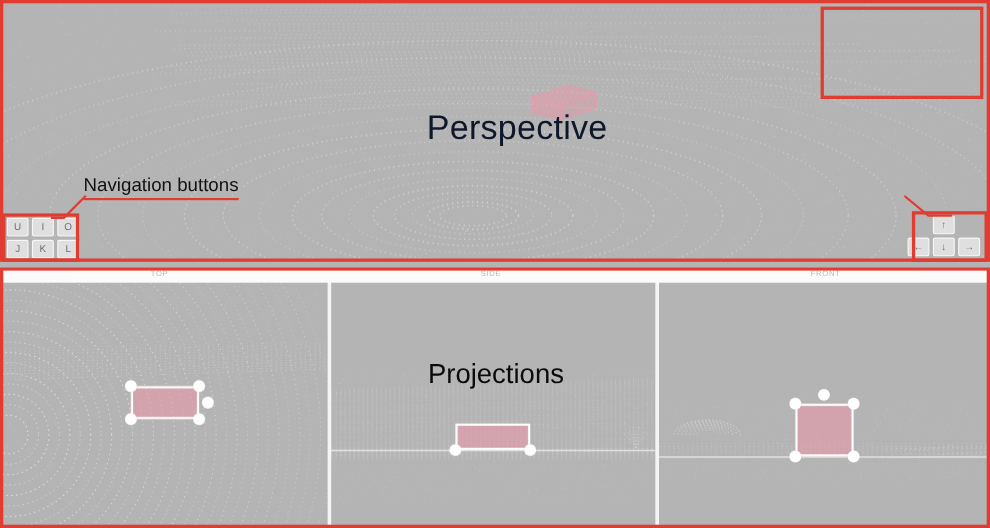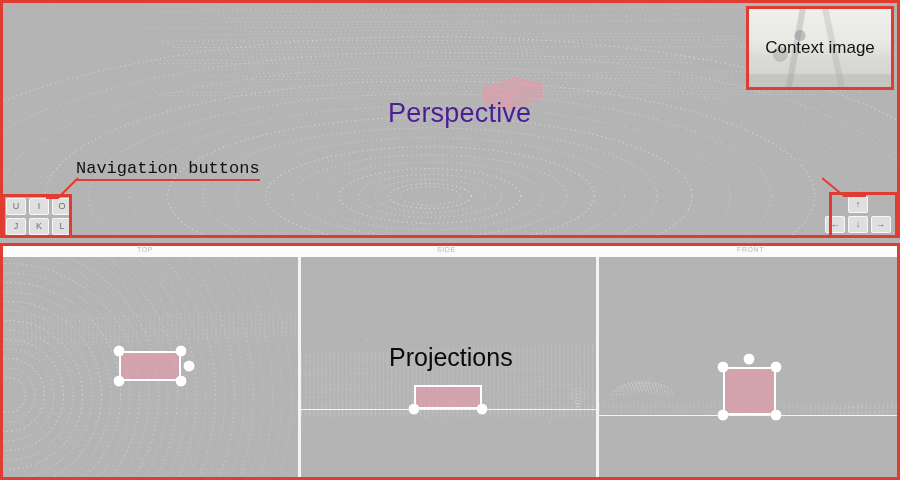--- a/index.html
+++ b/index.html
@@ -25,21 +25,21 @@
     background:transparent;
   }
 
   
   #persp-panel{
     position:absolute;left:0;top:0;width:900px;height:238px;
     background:#b4b4b4;overflow:hidden;
   }
   #persp-label{
     position:absolute;left:388px;top:98px;
-    font-size:27px;color:#4c1d95;letter-spacing:.2px;
+    font-size:31px;color:#0f172a;letter-spacing:.2px;
     white-space:nowrap;
   }
 
   
   #ctx-img{
     position:absolute;right:6px;top:6px;width:148px;height:84px;
     box-sizing:border-box;border:3px solid #e03c31;
     overflow:hidden;background:#d8d8d6;
   }
   #ctx-img .photo{
@@ -72,21 +72,21 @@
     border-radius:2px;
     display:flex;align-items:center;justify-content:center;
     font-size:9px;color:#6e6e6e;line-height:1;
     box-sizing:border-box;
   }
   .key.blank{background:transparent;border-color:transparent;}
   #nav-pad{left:6px;top:198px;}
   #rot-pad{right:9px;top:196px;align-items:center;}
 
   
-  .callout{position:absolute;white-space:nowrap;font-family:Liberation Mono, monospace;}
+  .callout{position:absolute;white-space:nowrap;}
   .callout .ctext{
     font-size:17px;color:#111;display:block;padding-bottom:1px;
   }
   .callout .cline{display:block;height:2px;background:#e03c31;width:100%;}
   #callout-nav{left:76px;top:159px;}
   #callout-rot{left:678px;top:159px;}
   .leader{position:absolute;pointer-events:none;}
 
   
   #proj-panel{
@@ -107,21 +107,21 @@
   }
   #sp-top{left:0;width:298px;}
   #sp-side{left:301px;width:295px;}
   #sp-front{left:599px;width:301px;}
   .divider{
     position:absolute;top:14px;width:3px;height:223px;background:#f4f4f4;
   }
   #div1{left:298px;}
   #div2{left:596px;}
   #proj-label{
-    position:absolute;left:389px;top:343px;
+    position:absolute;left:389px;top:326px;
     font-size:25px;color:#0a0a0a;white-space:nowrap;z-index:6;
   }
 
   
   .box2d{position:absolute;box-sizing:border-box;
     background:rgba(235,150,165,.55);
     border:2px solid #ffffff;}
   .handle{
     position:absolute;width:11px;height:11px;border-radius:50%;
     background:#ffffff;box-shadow:0 0 1px rgba(0,0,0,.18);
@@ -1151,24 +1151,20 @@
         <polygon points="2,12 34,2 60,8 28,19" fill="rgba(235,150,165,.45)" stroke="#e79aab" stroke-width="1"></polygon>
         <polygon points="2,12 28,19 28,33 2,26" fill="rgba(235,150,165,.5)" stroke="#e79aab" stroke-width="1"></polygon>
         <polygon points="28,19 60,8 60,22 28,33" fill="rgba(235,150,165,.38)" stroke="#e79aab" stroke-width="1"></polygon>
         <polyline points="2,26 2,12" fill="none" stroke="#e79aab" stroke-width="1"></polyline>
         <polyline points="34,2 34,15" fill="none" stroke="#e79aab" stroke-width=".8" opacity=".6"></polyline>
       </svg>
     </div>
 
     <div id="persp-label">Perspective</div>
 
-    <div id="ctx-img">
-      <div class="photo"></div>
-      <div class="ctx-text">Context image</div>
-    </div>
 
     <div class="keypad" id="nav-pad">
       <div class="keyrow">
         <div class="key">U</div>
         <div class="key">I</div>
         <div class="key">O</div>
       </div>
       <div class="keyrow">
         <div class="key">J</div>
         <div class="key">K</div>

